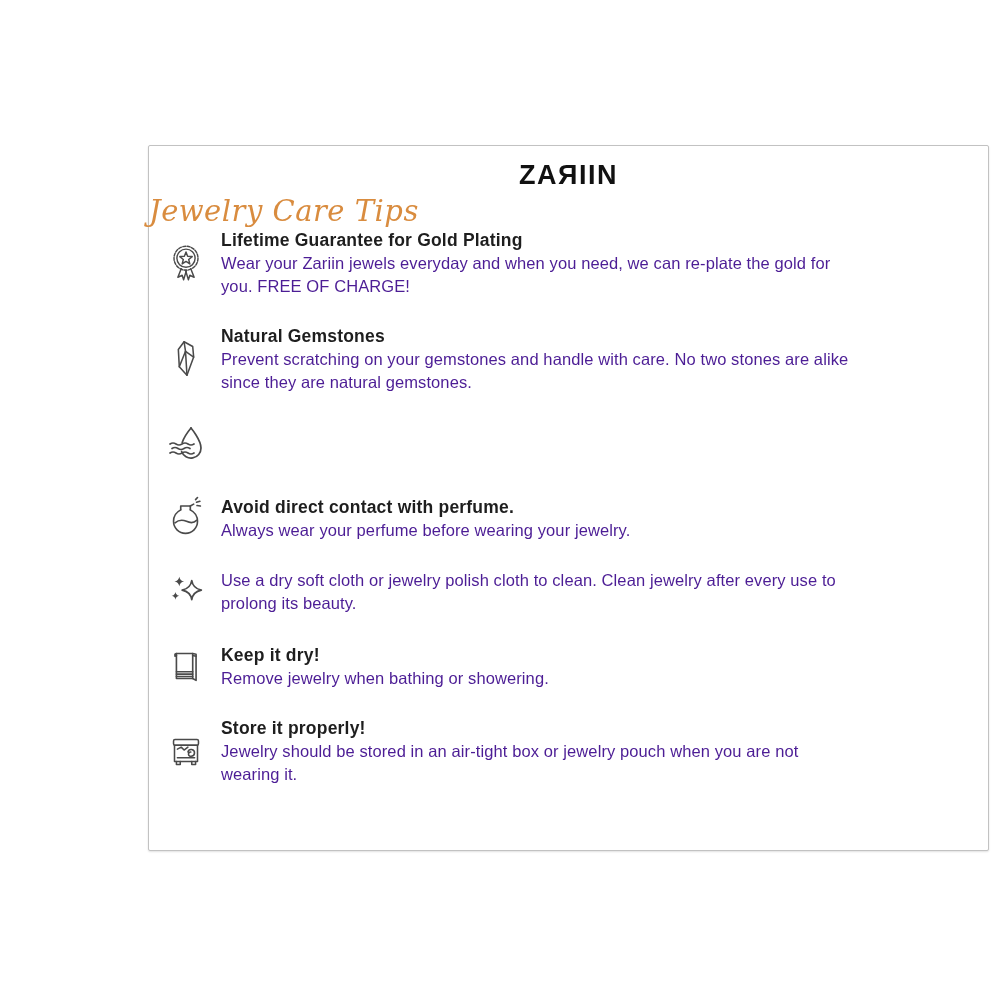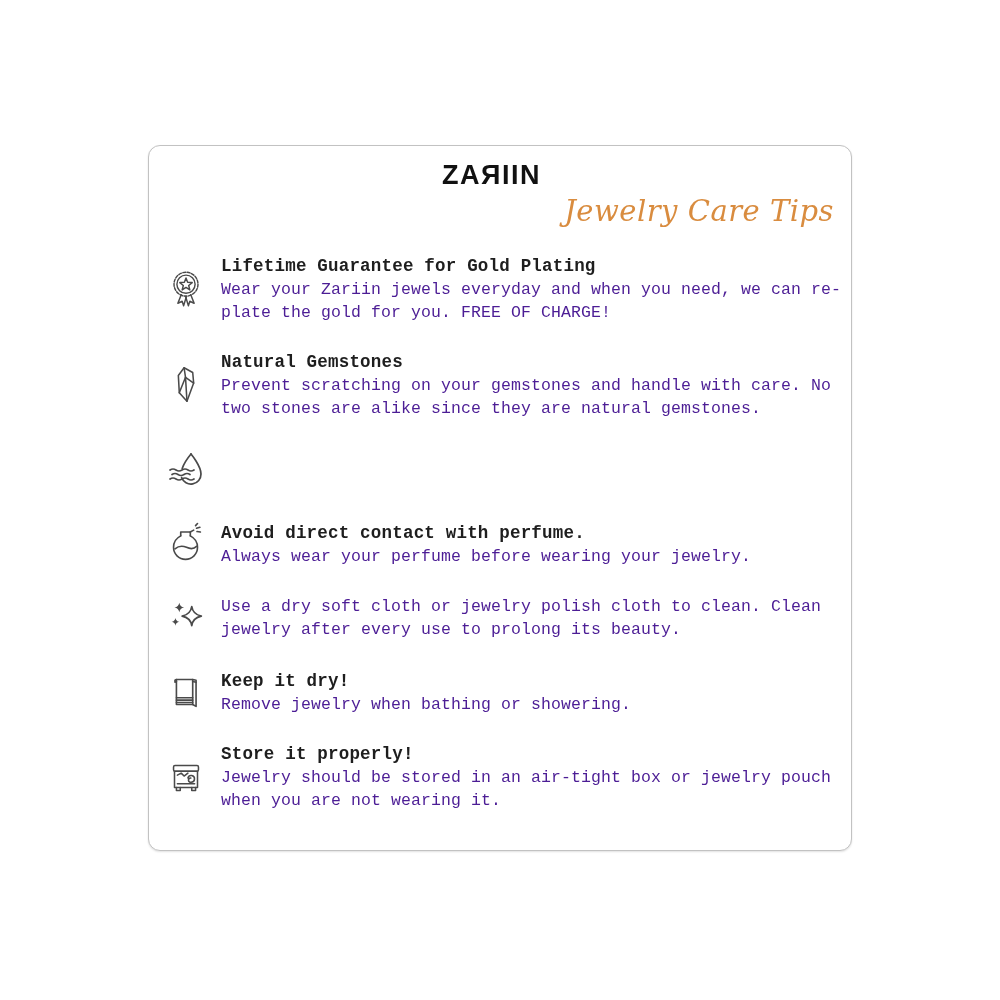--- a/index.html
+++ b/index.html
@@ -12,51 +12,49 @@
     position: relative;
     width: 1000px;
     height: 1000px;
     background: #ffffff;
     overflow: hidden;
   }
   .card {
     position: absolute;
     left: 148px;
     top: 145px;
-    width: 704px;
+    width: 841px;
     height: 706px;
     background: #ffffff;
     border: 1px solid #c2c2c2;
-    border-radius: 12px;
+    border-radius: 2px;
     box-shadow: 0 1px 2px rgba(0,0,0,0.12);
     box-sizing: border-box;
-    padding: 12px 17px 0 0;
+    padding: 12px 0 0 0;
   }
   .brand-logo {
     text-align: center;
     font-size: 27px;
     font-weight: 700;
     letter-spacing: 1.5px;
     color: #111111;
     line-height: 30px;
     margin-top: 2px;
   }
   .brand-tagline {
-    text-align: right;
+    text-align: left;
     font-family: "DejaVu Serif", serif;
     font-style: italic;
     font-size: 29px;
     line-height: 34px;
     color: #d98c3f;
     margin-top: 4px;
     letter-spacing: 0.5px;
   }
   .tips {
-    margin-top: 26px;
-    font-family: Liberation Mono, monospace;
   }
   .tip-row {
     display: flex;
     align-items: center;
     margin-bottom: 26px;
     min-height: 48px;
   }
   .tip-icon {
     flex: 0 0 54px;
     margin-left: 10px;

